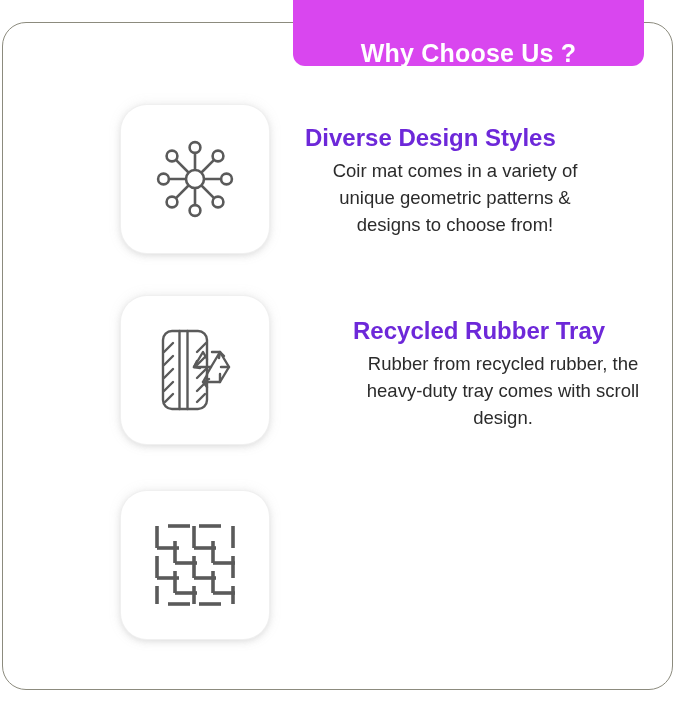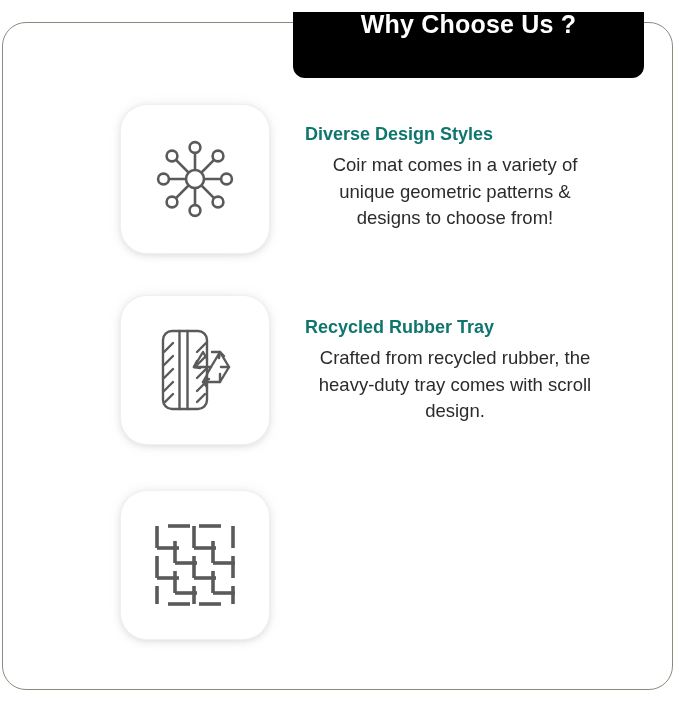--- a/index.html
+++ b/index.html
@@ -28,27 +28,26 @@
     background: #ffffff;
   }
 
   
   #banner {
     position: absolute;
     left: 293px;
     top: 0px;
     width: 351px;
     height: 66px;
-    background: #000000;
+    background: #d946ef;
     border-radius: 0 0 12px 12px;
     display: flex;
-    align-items: flex-start;
+    align-items: flex-end;
     justify-content: center;
     z-index: 5;
-    margin-top: 12px;
   }
   #banner-title {
     color: #ffffff;
     font-size: 25px;
     font-weight: bold;
     letter-spacing: 0.2px;
     line-height: 1;
     white-space: nowrap;
   }
 
@@ -61,21 +60,21 @@
     height: 702px;
   }
   .feature-row {
     position: absolute;
     left: 0;
     width: 679px;
     display: flex;
     align-items: flex-start;
   }
   .row-0 { top: 105px; }
-  .row-1 { top: 296px; }
+  .row-1 { top: 296px; gap: 48px; }
   .row-2 { top: 491px; }
 
   
   .icon-tile {
     position: relative;
     margin-left: 121px;
     width: 148px;
     height: 148px;
     flex: 0 0 auto;
     background: #ffffff;
@@ -89,22 +88,22 @@
   }
   .icon-tile svg { display: block; }
 
   
   .feature-text {
     margin-left: 36px;
     width: 300px;
     flex: 0 0 auto;
   }
   .feature-title {
-    color: #0f766e;
-    font-size: 18px;
+    color: #6d28d9;
+    font-size: 24px;
     font-weight: bold;
     line-height: 1.1;
     margin: 0;
     white-space: nowrap;
   }
   .feature-desc {
     color: #2b2b2b;
     font-size: 18.5px;
     line-height: 1.45;
     margin: 7px 0 0 0;
@@ -189,21 +188,21 @@
           <path d="M73 60 L56 60 L60 53"></path>
 
           <polyline points="50,39 47,45 53,46"></polyline>
           <polyline points="77,34 73,30 72,36"></polyline>
           <polyline points="62,57 56,60 60,65"></polyline>
         </svg>
       </span>
     </div>
     <div class="feature-text t1">
       <p class="feature-title">Recycled Rubber Tray</p>
-      <p class="feature-desc">Crafted from recycled rubber, the heavy-duty tray comes with scroll design.</p>
+      <p class="feature-desc">Rubber from recycled rubber, the heavy-duty tray comes with scroll design.</p>
     </div>
   </div>
 
   <div class="feature-row row-2">
     <div class="icon-tile">
       <span>
         <svg width="92" height="92" viewBox="0 0 92 92" fill="none" stroke="#5a5a5a" stroke-width="3.6" stroke-linecap="butt">
 
           <line x1="19" y1="7" x2="41" y2="7"></line>
           <line x1="50" y1="7" x2="72" y2="7"></line>

